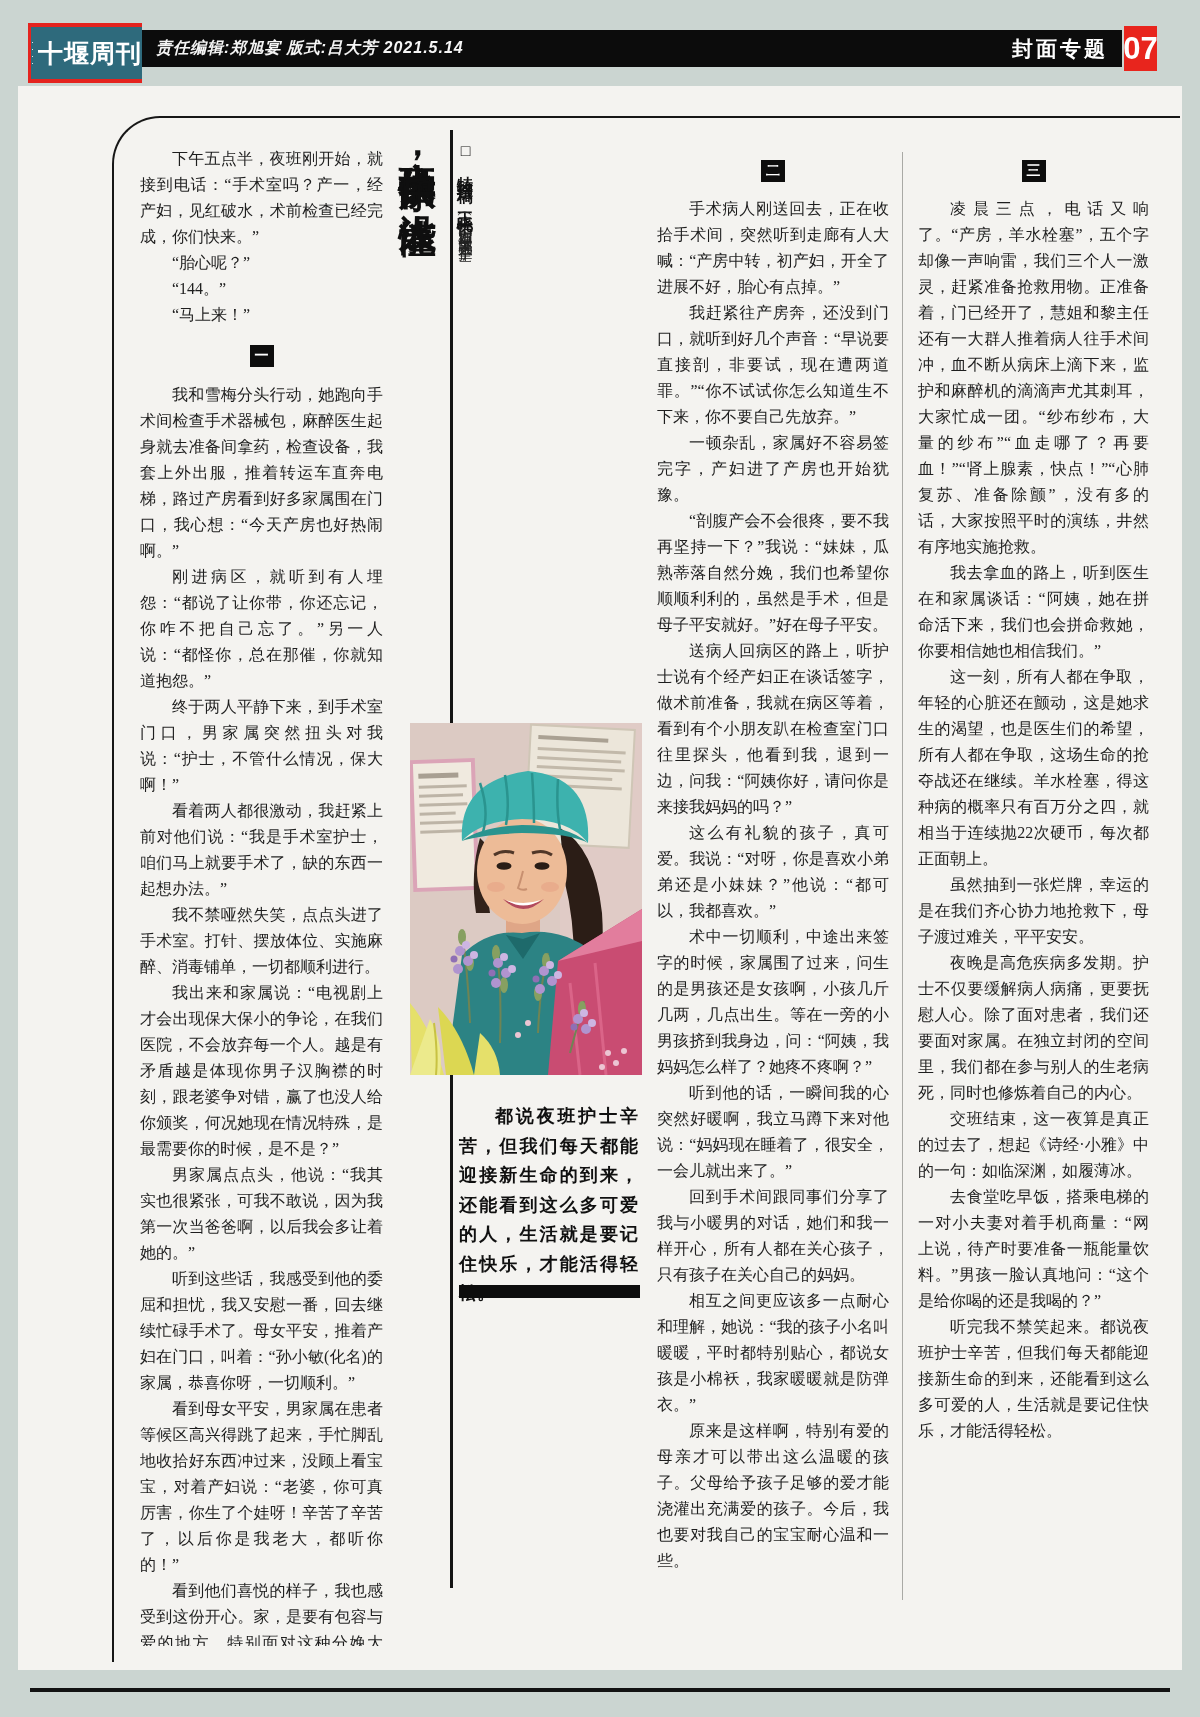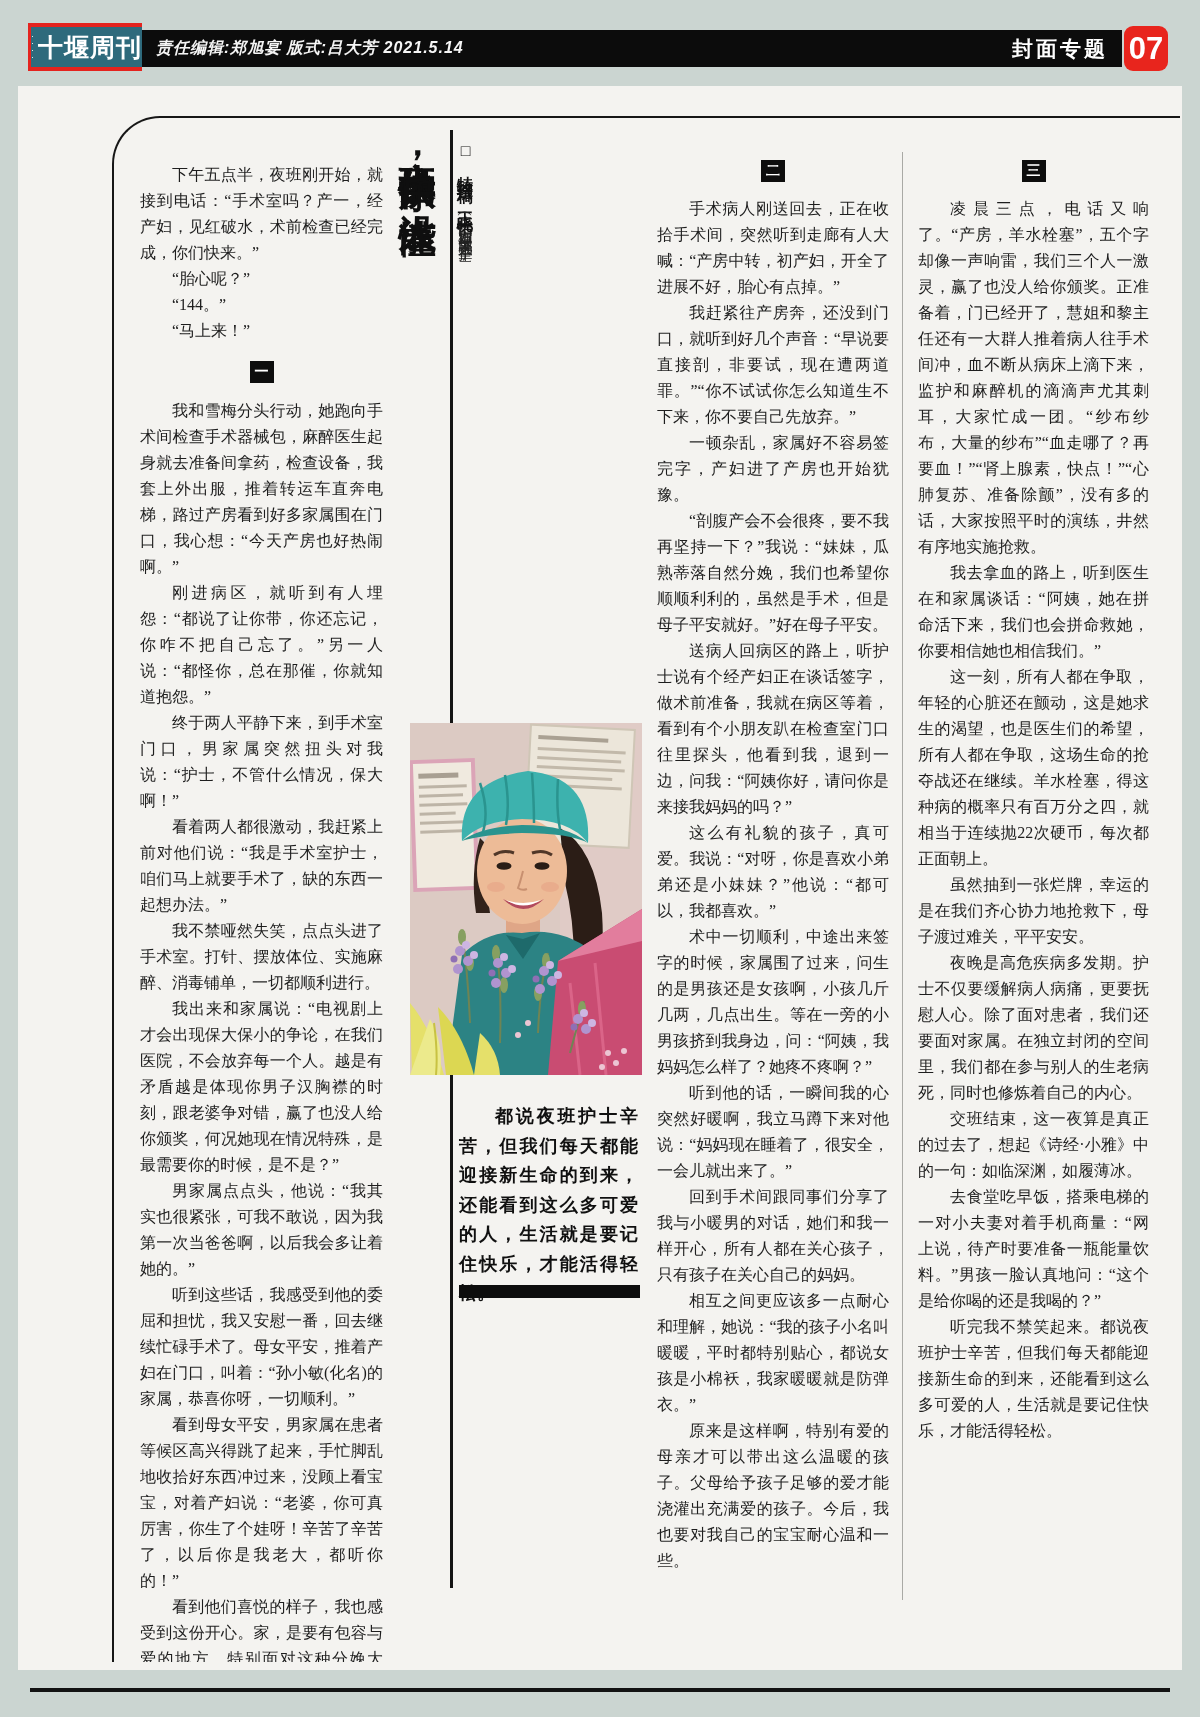--- a/index.html
+++ b/index.html
@@ -9,21 +9,21 @@
     font-family:"Liberation Serif", serif;
     color:#1c1c1c;
     overflow:hidden;
   }
   .white-panel{
     position:absolute;left:18px;top:86px;width:1164px;height:1584px;
     background:#f4f3f0;
   }
   
   .masthead-box{
-    position:absolute;left:28px;top:23px;width:114px;height:48px;
+    position:absolute;left:28px;top:23px;width:114px;height:60px;
     background:#2e6a7c;
     border-top:4px solid #e4231e;border-bottom:4px solid #e4231e;border-left:3px solid #e4231e;
     box-sizing:border-box;
     display:flex;align-items:center;justify-content:center;gap:4px;
   }
   .masthead-side{
     width:5px;height:28px;margin-right:1px;
     background-image:radial-gradient(circle,#dfe8e8 1px, transparent 1.4px);
     background-size:5px 7px;background-repeat:repeat-y;
   }
@@ -38,42 +38,42 @@
   }
   .bar-meta{
     color:#f5f5f5;font-size:16px;font-weight:bold;font-style:italic;
     font-family:"Liberation Sans", sans-serif;letter-spacing:1px;
   }
   .bar-section{
     margin-left:auto;color:#ffffff;font-size:21px;font-weight:bold;
     letter-spacing:3px;font-family:"Liberation Sans", sans-serif;
   }
   .pagenum-box{
-    position:absolute;left:1124px;top:26px;width:44px;height:45px;
-    background:#e8251d;border-radius:9px;
+    position:absolute;left:1124px;top:26px;width:33px;height:45px;
+    background:#e8251d;border-radius:0;
     display:flex;align-items:center;justify-content:center;
     color:#fff;font-size:31px;font-weight:bold;
     font-family:"Liberation Sans", sans-serif;
   }
   
   .article-frame{
     position:absolute;left:112px;top:116px;width:1068px;height:1546px;
     border-top:2.5px solid #161616;border-left:2.5px solid #161616;
     border-top-left-radius:48px;box-sizing:border-box;
   }
   .bottom-rule{
     position:absolute;left:30px;top:1688px;width:1140px;height:4px;background:#121212;
   }
   
   .col{
     position:absolute;font-size:16px;line-height:26px;
     text-align:justify;text-justify:inter-character;
     color:#1e1e1e;overflow:hidden;
   }
-  .col1{left:140px;top:162px;width:243px;height:1500px;}
+  .col1{left:140px;top:146px;width:243px;height:1500px;}
   .col2{left:657px;top:158px;width:232px;height:1492px;}
   .col3{left:918px;top:158px;width:231px;height:1492px;}
   .para{margin:0;text-indent:2em;}
   .sec-marker{display:flex;justify-content:center;margin:17px 0 15px;}
   .sec-marker.first{margin:2px 0 14px;}
   .sec-marker .box{
     min-width:24px;height:22px;background:#0d0d0d;color:#fff;
     display:flex;align-items:center;justify-content:center;
     font-size:14px;font-weight:bold;line-height:1;
   }
@@ -307,21 +307,21 @@
       <p class="para">相互之间更应该多一点耐心和理解，她说：“我的孩子小名叫暖暖，平时都特别贴心，都说女孩是小棉袄，我家暖暖就是防弹衣。”</p>
       <p class="para">原来是这样啊，特别有爱的母亲才可以带出这么温暖的孩子。父母给予孩子足够的爱才能浇灌出充满爱的孩子。今后，我也要对我自己的宝宝耐心温和一些。</p>
     </div>
 </div>
 
 <div class="col col3">
   <div class="sec-marker first">
     <span class="box">三</span>
   </div>
   <div>
-      <p class="para">凌晨三点，电话又响了。“产房，羊水栓塞”，五个字却像一声响雷，我们三个人一激灵，赢了也没人给你颁奖。正准备着，门已经开了，慧姐和黎主任还有一大群人推着病人往手术间冲，血不断从病床上滴下来，监护和麻醉机的滴滴声尤其刺耳，大家忙成一团。“纱布纱布，大量的纱布”“血走哪了？再要血！”“肾上腺素，快点！”“心肺复苏、准备除颤”，没有多的话，大家按照平时的演练，井然有序地实施抢救。</p>
+      <p class="para">凌晨三点，电话又响了。“产房，羊水栓塞”，五个字却像一声响雷，我们三个人一激灵，赶紧准备抢救用物。正准备着，门已经开了，慧姐和黎主任还有一大群人推着病人往手术间冲，血不断从病床上滴下来，监护和麻醉机的滴滴声尤其刺耳，大家忙成一团。“纱布纱布，大量的纱布”“血走哪了？再要血！”“肾上腺素，快点！”“心肺复苏、准备除颤”，没有多的话，大家按照平时的演练，井然有序地实施抢救。</p>
       <p class="para">我去拿血的路上，听到医生在和家属谈话：“阿姨，她在拼命活下来，我们也会拼命救她，你要相信她也相信我们。”</p>
       <p class="para">这一刻，所有人都在争取，年轻的心脏还在颤动，这是她求生的渴望，也是医生们的希望，所有人都在争取，这场生命的抢夺战还在继续。羊水栓塞，得这种病的概率只有百万分之四，就相当于连续抛22次硬币，每次都正面朝上。</p>
       <p class="para">虽然抽到一张烂牌，幸运的是在我们齐心协力地抢救下，母子渡过难关，平平安安。</p>
       <p class="para">夜晚是高危疾病多发期。护士不仅要缓解病人病痛，更要抚慰人心。除了面对患者，我们还要面对家属。在独立封闭的空间里，我们都在参与别人的生老病死，同时也修炼着自己的内心。</p>
       <p class="para">交班结束，这一夜算是真正的过去了，想起《诗经·小雅》中的一句：如临深渊，如履薄冰。</p>
       <p class="para">去食堂吃早饭，搭乘电梯的一对小夫妻对着手机商量：“网上说，待产时要准备一瓶能量饮料。”男孩一脸认真地问：“这个是给你喝的还是我喝的？”</p>
       <p class="para">听完我不禁笑起来。都说夜班护士辛苦，但我们每天都能迎接新生命的到来，还能看到这么多可爱的人，生活就是要记住快乐，才能活得轻松。</p>
     </div>
 </div>
 

